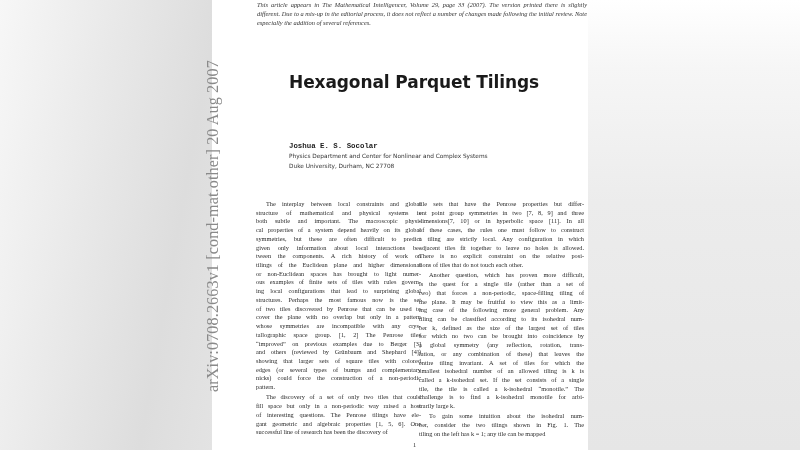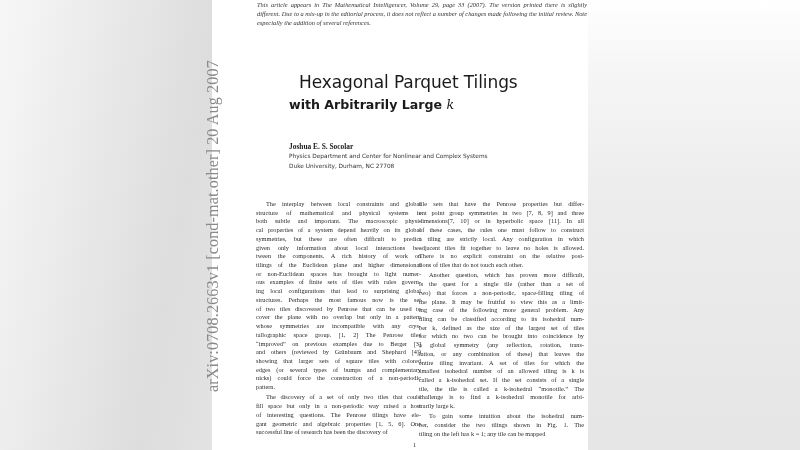--- a/index.html
+++ b/index.html
@@ -38,41 +38,41 @@
     .note {
       position: absolute; left: 45px; top: 0px; width: 330px;
       font-family: "Liberation Serif", serif;
       font-style: italic;
       font-size: 6.4px;
       line-height: 9.2px;
       color: #333;
       text-align: justify;
     }
     .title {
-      position: absolute; left: 87px; top: 72px;
+      position: absolute; left: 77px; top: 72px;
       font-family: "DejaVu Sans", sans-serif;
-      font-weight: normal;
+      font-weight: bold;
       font-size: 17px;
       color: #1a1a1a;
       letter-spacing: -0.1px;
       white-space: nowrap;
     }
     .subtitle {
       position: absolute; left: 77px; top: 96px;
       font-family: "DejaVu Sans", sans-serif;
       font-weight: bold;
       font-size: 12.6px;
       line-height: 17px;
       color: #1a1a1a;
       white-space: nowrap;
     }
     .subtitle .k { font-family: "DejaVu Serif", serif; font-style: italic; font-weight: normal; }
     .author {
       position: absolute; left: 77px; top: 142px;
-      font-family: Liberation Serif, serif;
+      font-family: Liberation Mono, monospace;
       font-weight: bold;
       font-size: 7.4px;
       color: #1a1a1a;
       white-space: nowrap;
     }
     .affil {
       position: absolute; left: 77px; top: 152px;
       font-family: "DejaVu Sans", sans-serif;
       font-size: 5.8px;
       line-height: 9.6px;
@@ -105,21 +105,20 @@
 <div class="bg-right"></div>
 
 <div class="arxiv-stamp">arXiv:0708.2663v1  [cond-mat.other]  20 Aug 2007</div>
 
 <div class="page">
   <div class="note">This article appears in The Mathematical Intelligencer, Volume 29, page 33 (2007). The version printed there is slightly different. Due to a mix-up in the editorial process, it does not reflect a number of changes made following the initial review. Note especially the addition of several references.</div>
 
   <div class="title">Hexagonal Parquet Tilings</div>
 
   <div class="subtitle">
-    <div><span>with Arbitrarily Large </span><span class="k">k</span></div>
   </div>
 
   <div class="author">Joshua E. S. Socolar</div>
   <div class="affil">
     <div>Physics Department and Center for Nonlinear and Complex Systems</div>
     <div>Duke University, Durham, NC 27708</div>
   </div>
 
   <div class="col col-left" id="col-left">
       <span class="line" style="text-indent: 10px;">The interplay between local constraints and global</span>

